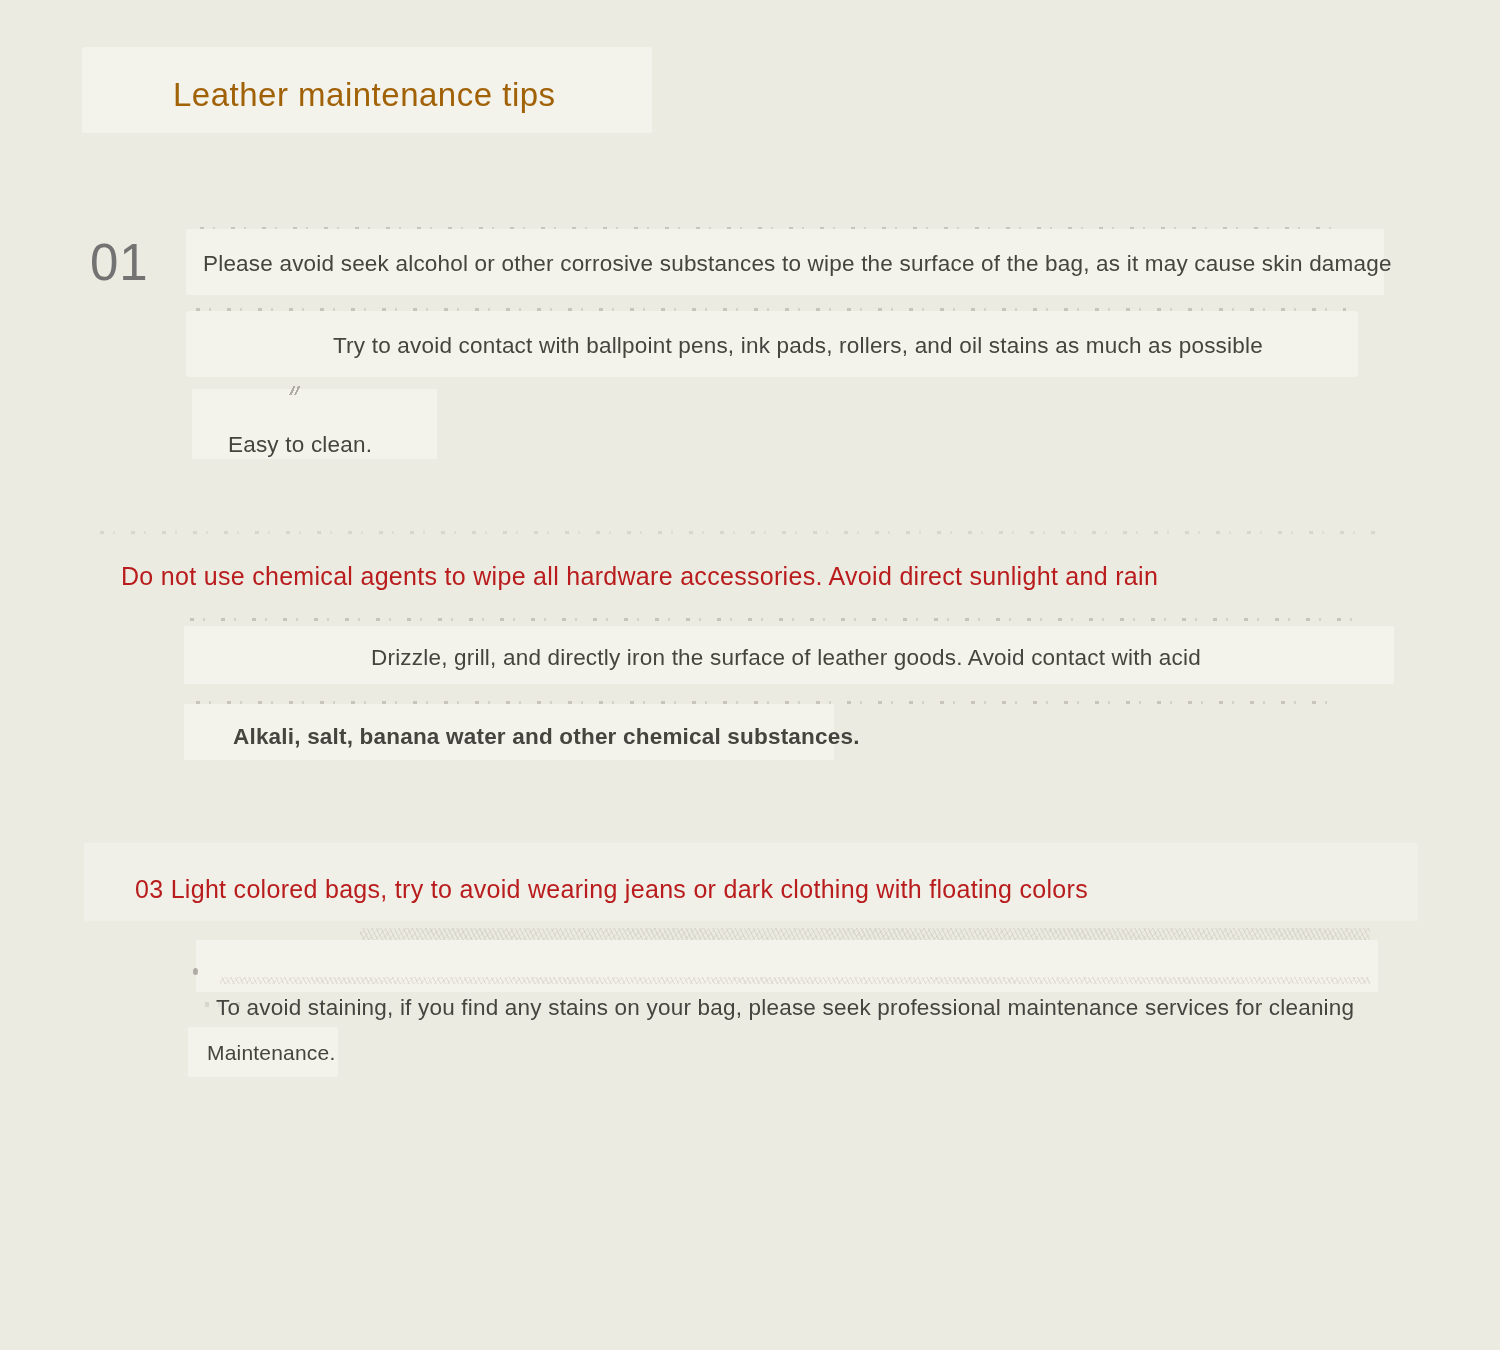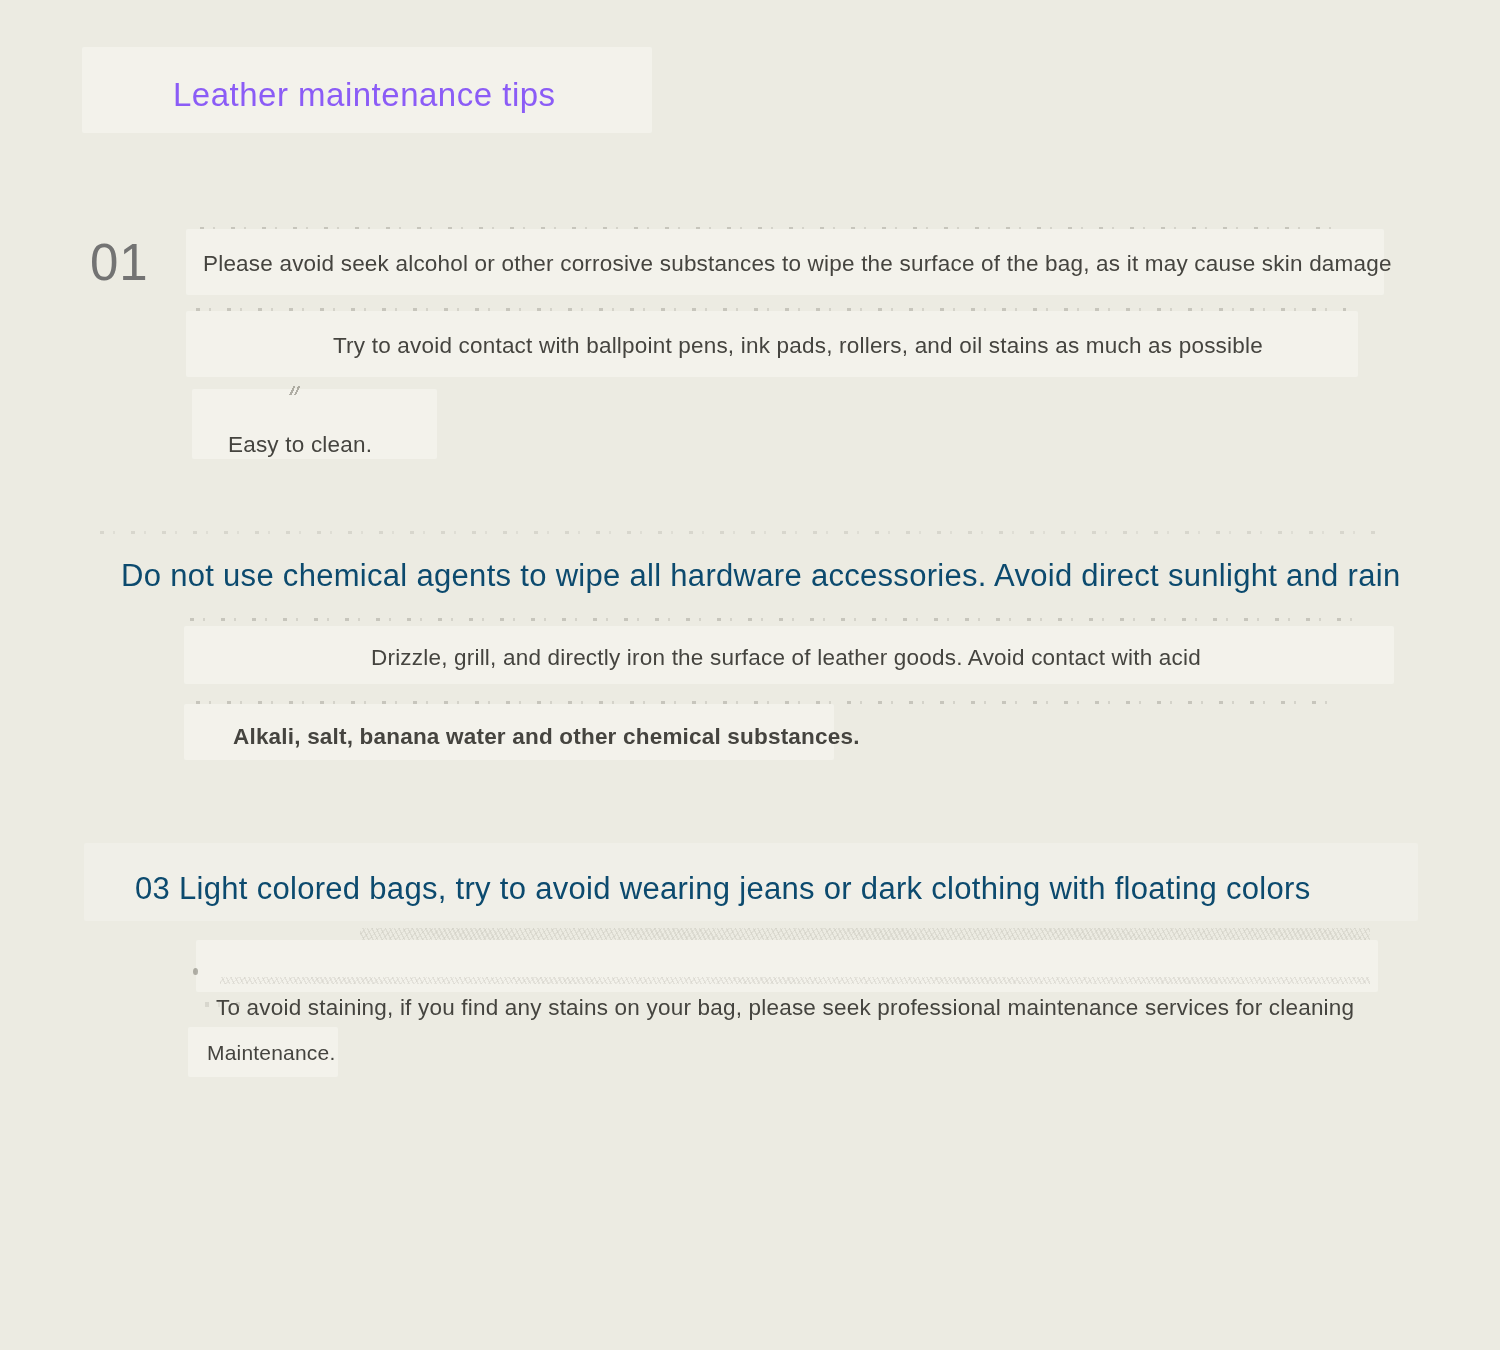--- a/index.html
+++ b/index.html
@@ -25,42 +25,42 @@
   }
   .txt {
     position: absolute;
     white-space: nowrap;
     font-weight: 300;
     color: #44433E;
   }
   .page-title {
     font-size: 33px;
     line-height: 38px;
-    color: #8b5cf6;
+    color: #a16207;
     letter-spacing: 0.5px;
   }
   .big-number {
     font-size: 51px;
     line-height: 54px;
     color: #737373;
     letter-spacing: 1px;
   }
   .body-line {
     font-size: 22.5px;
     line-height: 27px;
     color: #45443F;
     letter-spacing: 0.2px;
   }
   .body-line.small {
     font-size: 21px;
   }
   .section-heading {
-    font-size: 31px;
+    font-size: 25px;
     line-height: 36px;
-    color: #0c4a6e;
+    color: #b91c1c;
     letter-spacing: 0.3px;
   }
   
   .ghost-strip {
     position: absolute;
     height: 3px;
     background-image: repeating-linear-gradient(90deg,
       rgba(113,110,100,0.55) 0 4px,
       rgba(113,110,100,0) 4px 13px,
       rgba(113,110,100,0.35) 13px 15px,

